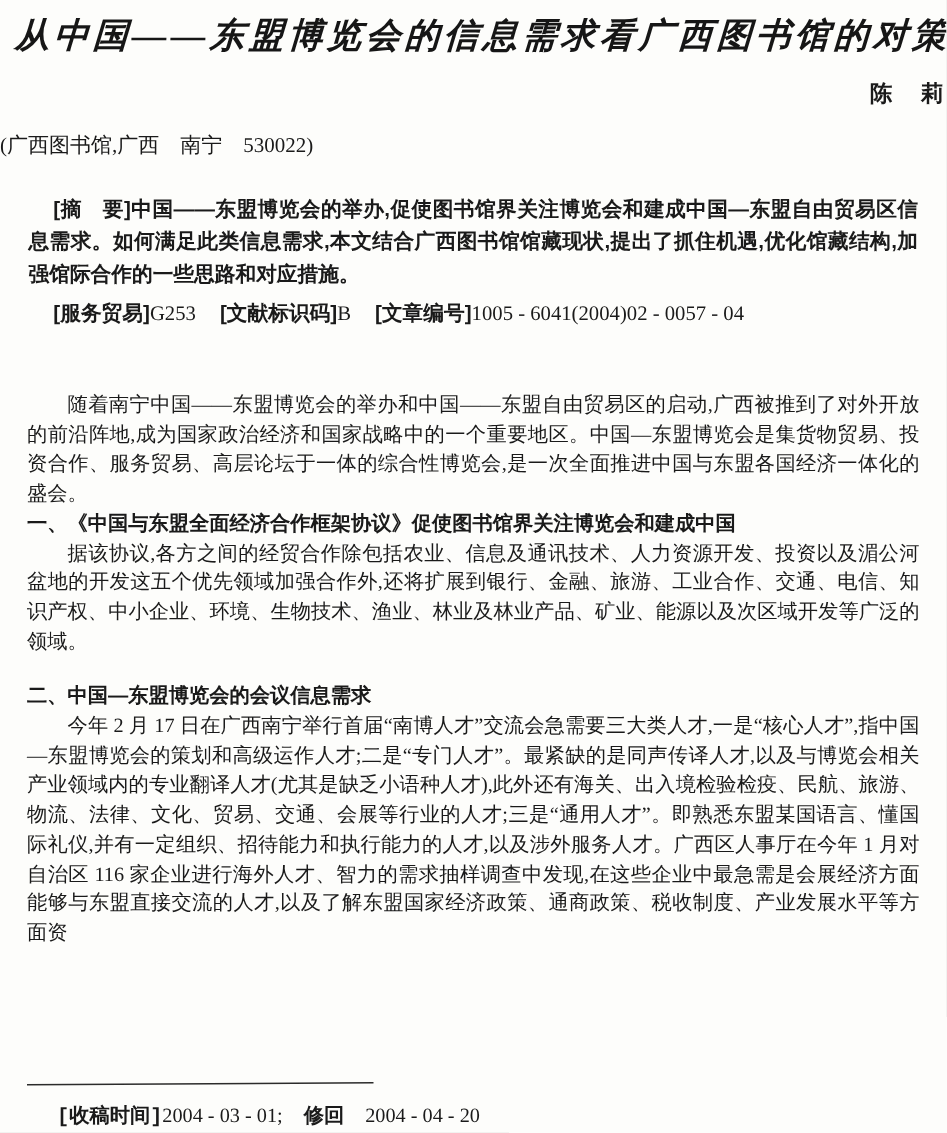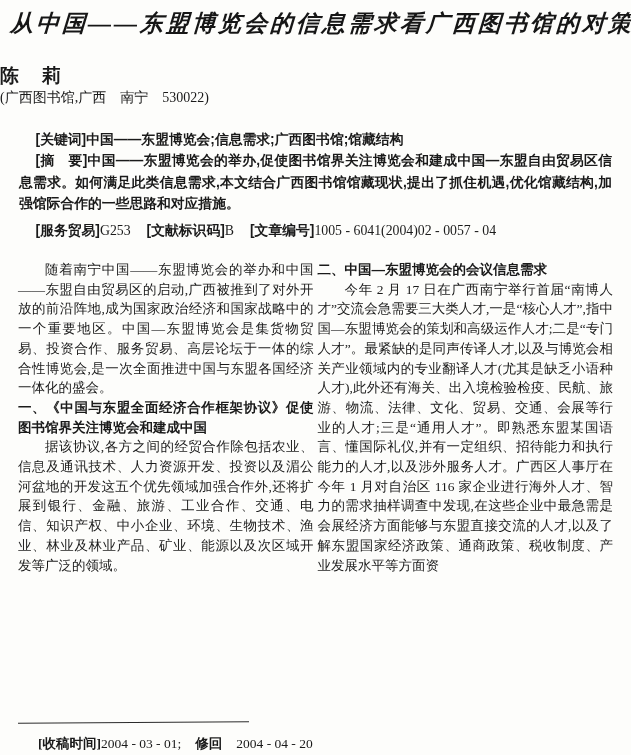--- a/index.html
+++ b/index.html
@@ -17,24 +17,24 @@
     position:absolute;top:8px;left:10px;right:10px;
     text-align:center;
     font-size:23px;line-height:32px;
     font-weight:700;font-style:italic;
     letter-spacing:3px;
     transform:skewX(-3deg);
     color:#161616;
     white-space:nowrap;
   }
   .author{
-    position:absolute;top:66px;left:0;right:0;
-    text-align:left;
+    position:absolute;top:53px;left:0;right:0;
+    text-align:right;
     font-family:"Liberation Sans",sans-serif;
-    font-weight:700;font-size:19px;line-height:20px;
+    font-weight:700;font-size:15px;line-height:20px;
     letter-spacing:2px;
   }
   .affiliation{
     position:absolute;top:88px;left:0;right:0;
     text-align:left;
     font-size:14px;line-height:19px;
   }
   
   .meta{
     position:absolute;top:129px;left:19px;width:593px;
@@ -47,21 +47,21 @@
   .meta .abstract{text-indent:1.2em;}
   .class-line{margin-top:5px !important;white-space:nowrap;}
   .class-line .val{
     font-family:"Liberation Serif",serif;
     font-weight:400;
   }
   .class-line .grp{margin-right:16px;}
   
   .columns{
     position:absolute;top:260px;left:18px;width:595px;
-    display:flex;gap:4px;
+    display:flex;gap:17px;flex-direction:column;
   }
   .col{
     flex:1 1 0;
     font-size:13.5px;line-height:19.7px;
     text-align:justify;
   }
   .col p{margin:0;text-indent:2em;}
   .col .head{
     font-family:"Liberation Sans",sans-serif;
     font-weight:700;
@@ -76,38 +76,37 @@
     position:absolute;top:722px;left:18px;width:231px;height:0;
     border-top:1.6px solid #2b2b2b;
     transform:rotate(-0.35deg);
   }
   .footline{
     position:absolute;top:735px;left:38px;
     font-size:13.5px;line-height:18px;
     white-space:nowrap;
   }
   .footline .lbl{
-    font-family:Liberation Serif, serif;
+    font-family:Liberation Mono, monospace;
     font-weight:700;
   }
   .footline .sp{display:inline-block;width:14px;}
 </style>
 </head>
 <body>
 
 <div class="page">
 
   <div class="title">从中国——东盟博览会的信息需求看广西图书馆的对策</div>
 
   <div class="author">陈　莉</div>
 
   <div class="affiliation">(广西图书馆,广西　南宁　530022)</div>
 
   <div class="meta">
-    <p><span>[关键词]</span><span>中国——东盟博览会;信息需求;广西图书馆;馆藏结构</span></p>
     <p class="abstract"><span>[摘　要]</span><span>中国——东盟博览会的举办,促使图书馆界关注博览会和建成中国—东盟自由贸易区信息需求。如何满足此类信息需求,本文结合广西图书馆馆藏现状,提出了抓住机遇,优化馆藏结构,加强馆际合作的一些思路和对应措施。</span></p>
     <p class="class-line"><span class="grp"><span>[服务贸易]</span><span class="val">G253</span></span><span class="grp"><span>[文献标识码]</span><span class="val">B</span></span><span><span>[文章编号]</span><span class="val">1005 - 6041(2004)02 - 0057 - 04</span></span></p>
   </div>
 
   <div class="columns">
     <div class="col">
       <p>随着南宁中国——东盟博览会的举办和中国——东盟自由贸易区的启动,广西被推到了对外开放的前沿阵地,成为国家政治经济和国家战略中的一个重要地区。中国—东盟博览会是集货物贸易、投资合作、服务贸易、高层论坛于一体的综合性博览会,是一次全面推进中国与东盟各国经济一体化的盛会。</p>
       <p class="head">一、《中国与东盟全面经济合作框架协议》促使图书馆界关注博览会和建成中国</p>
       <p>据该协议,各方之间的经贸合作除包括农业、信息及通讯技术、人力资源开发、投资以及湄公河盆地的开发这五个优先领域加强合作外,还将扩展到银行、金融、旅游、工业合作、交通、电信、知识产权、中小企业、环境、生物技术、渔业、林业及林业产品、矿业、能源以及次区域开发等广泛的领域。</p>
     </div>

